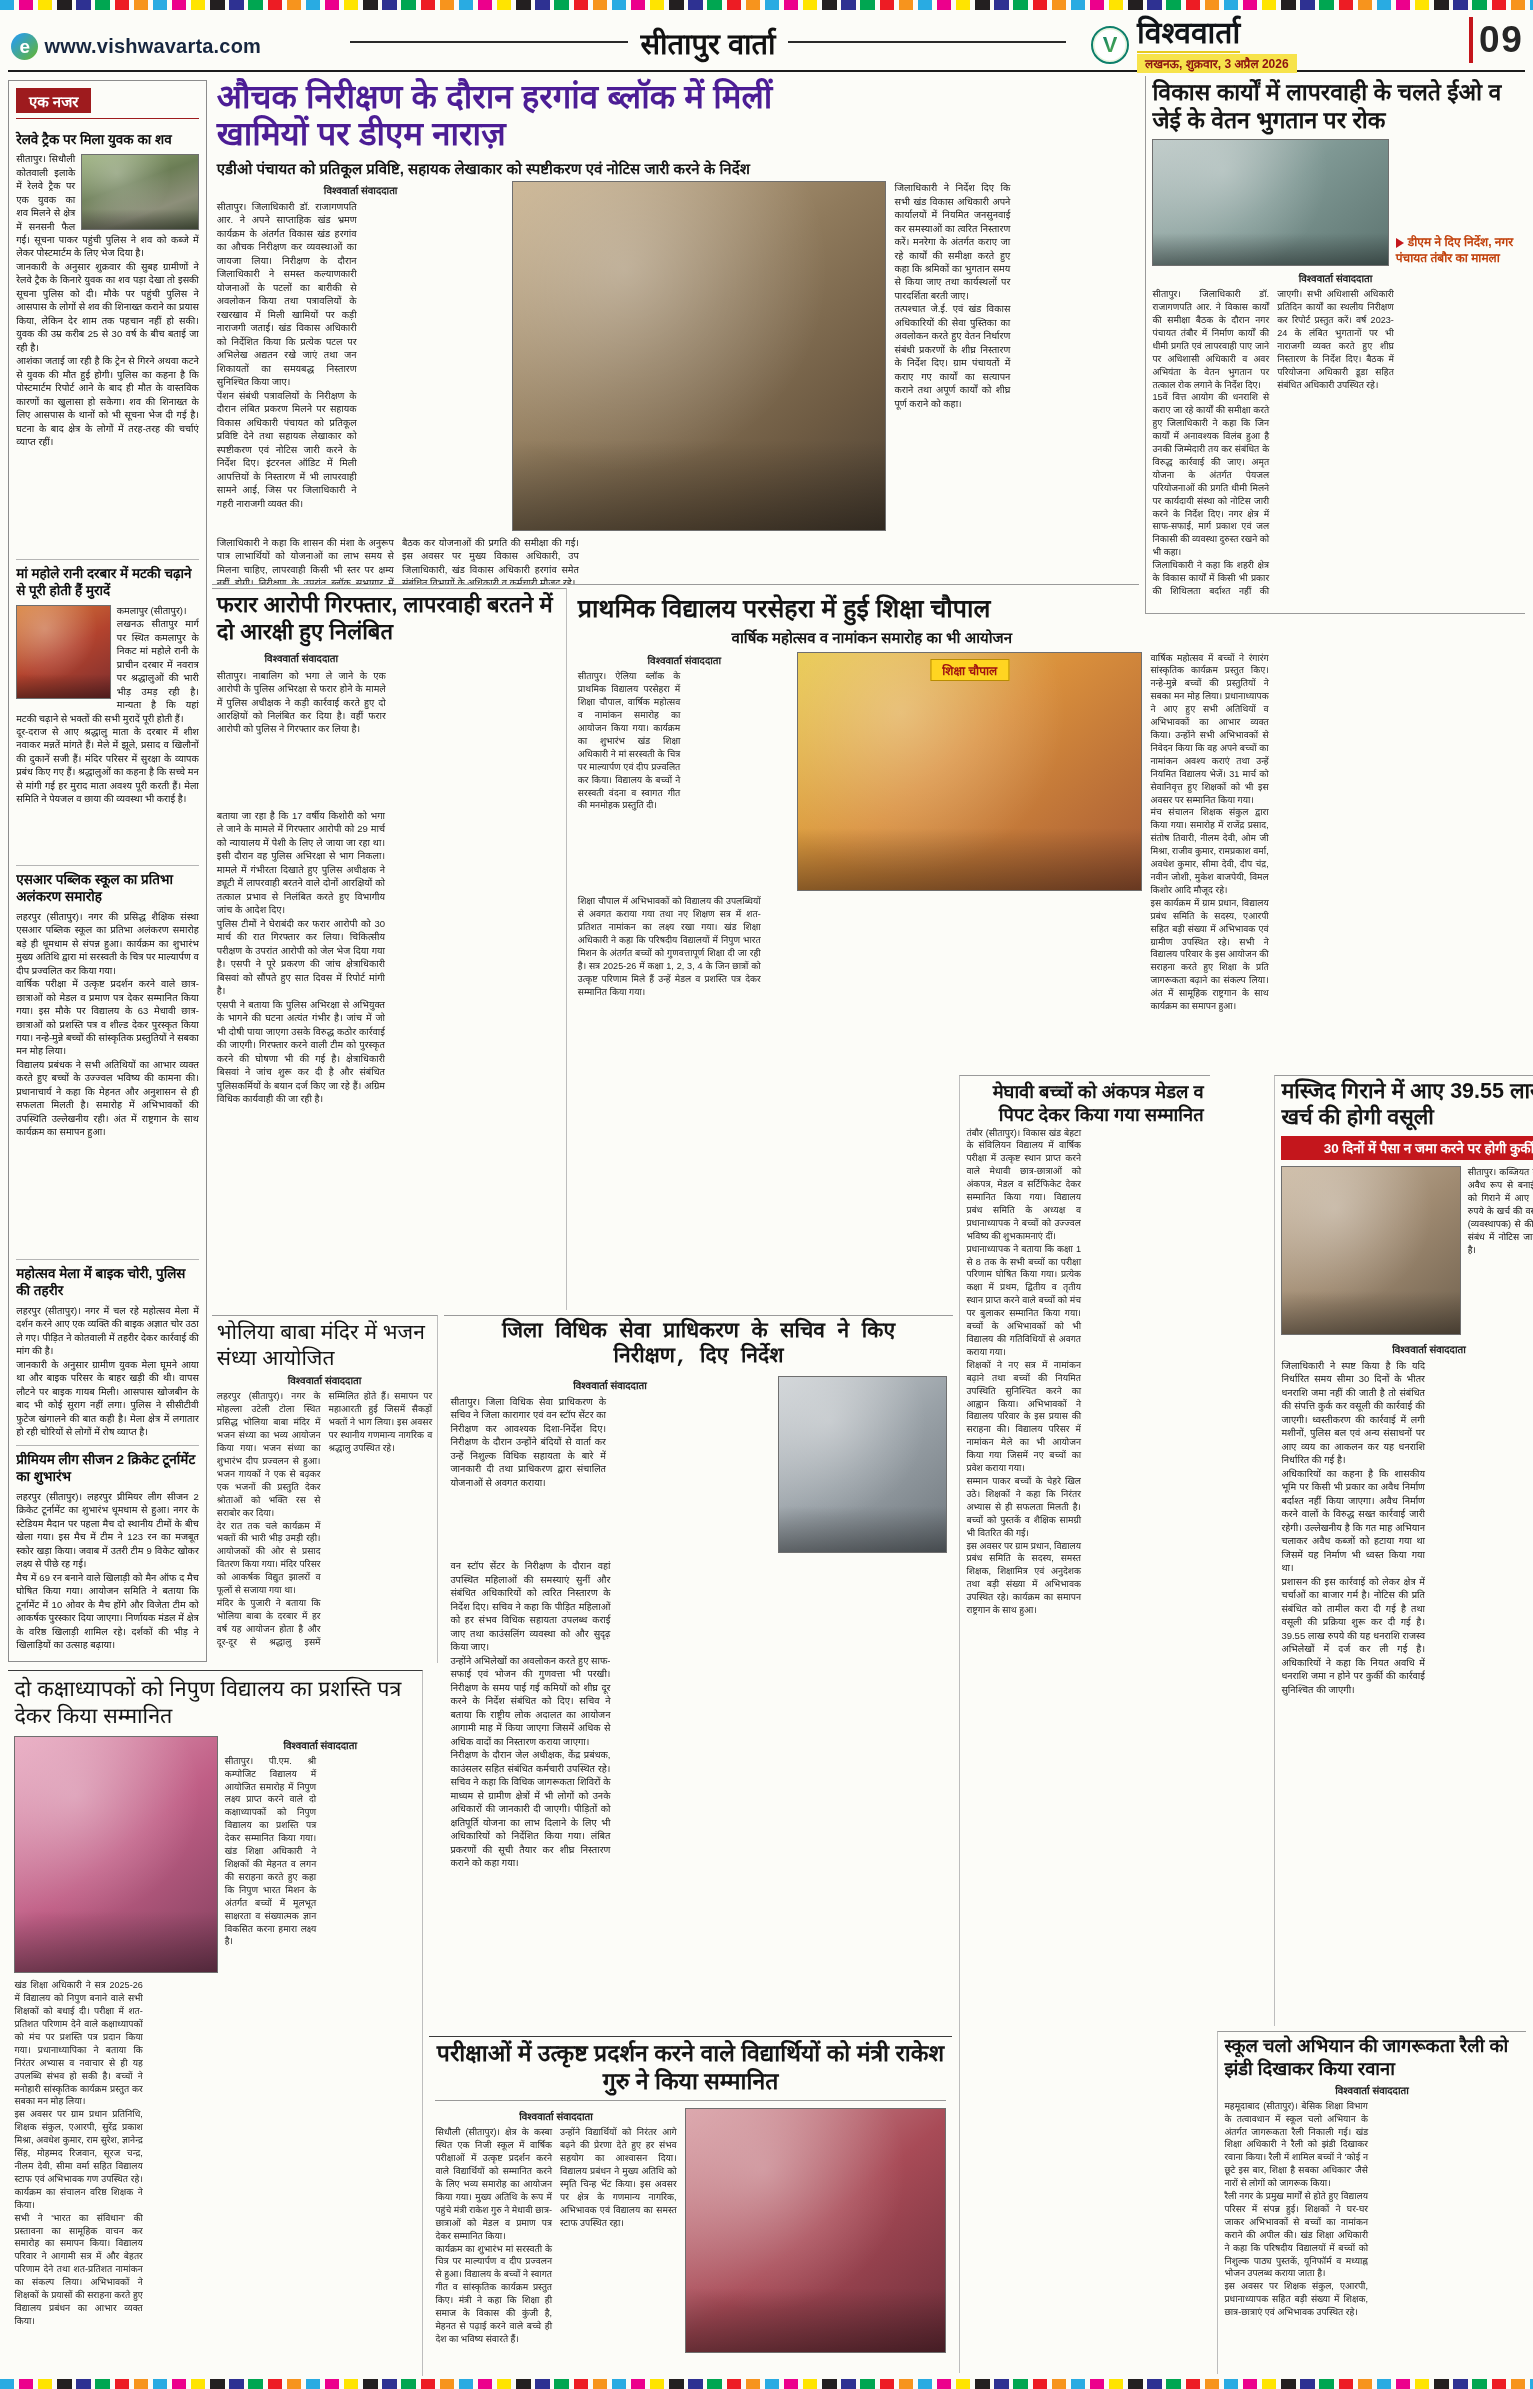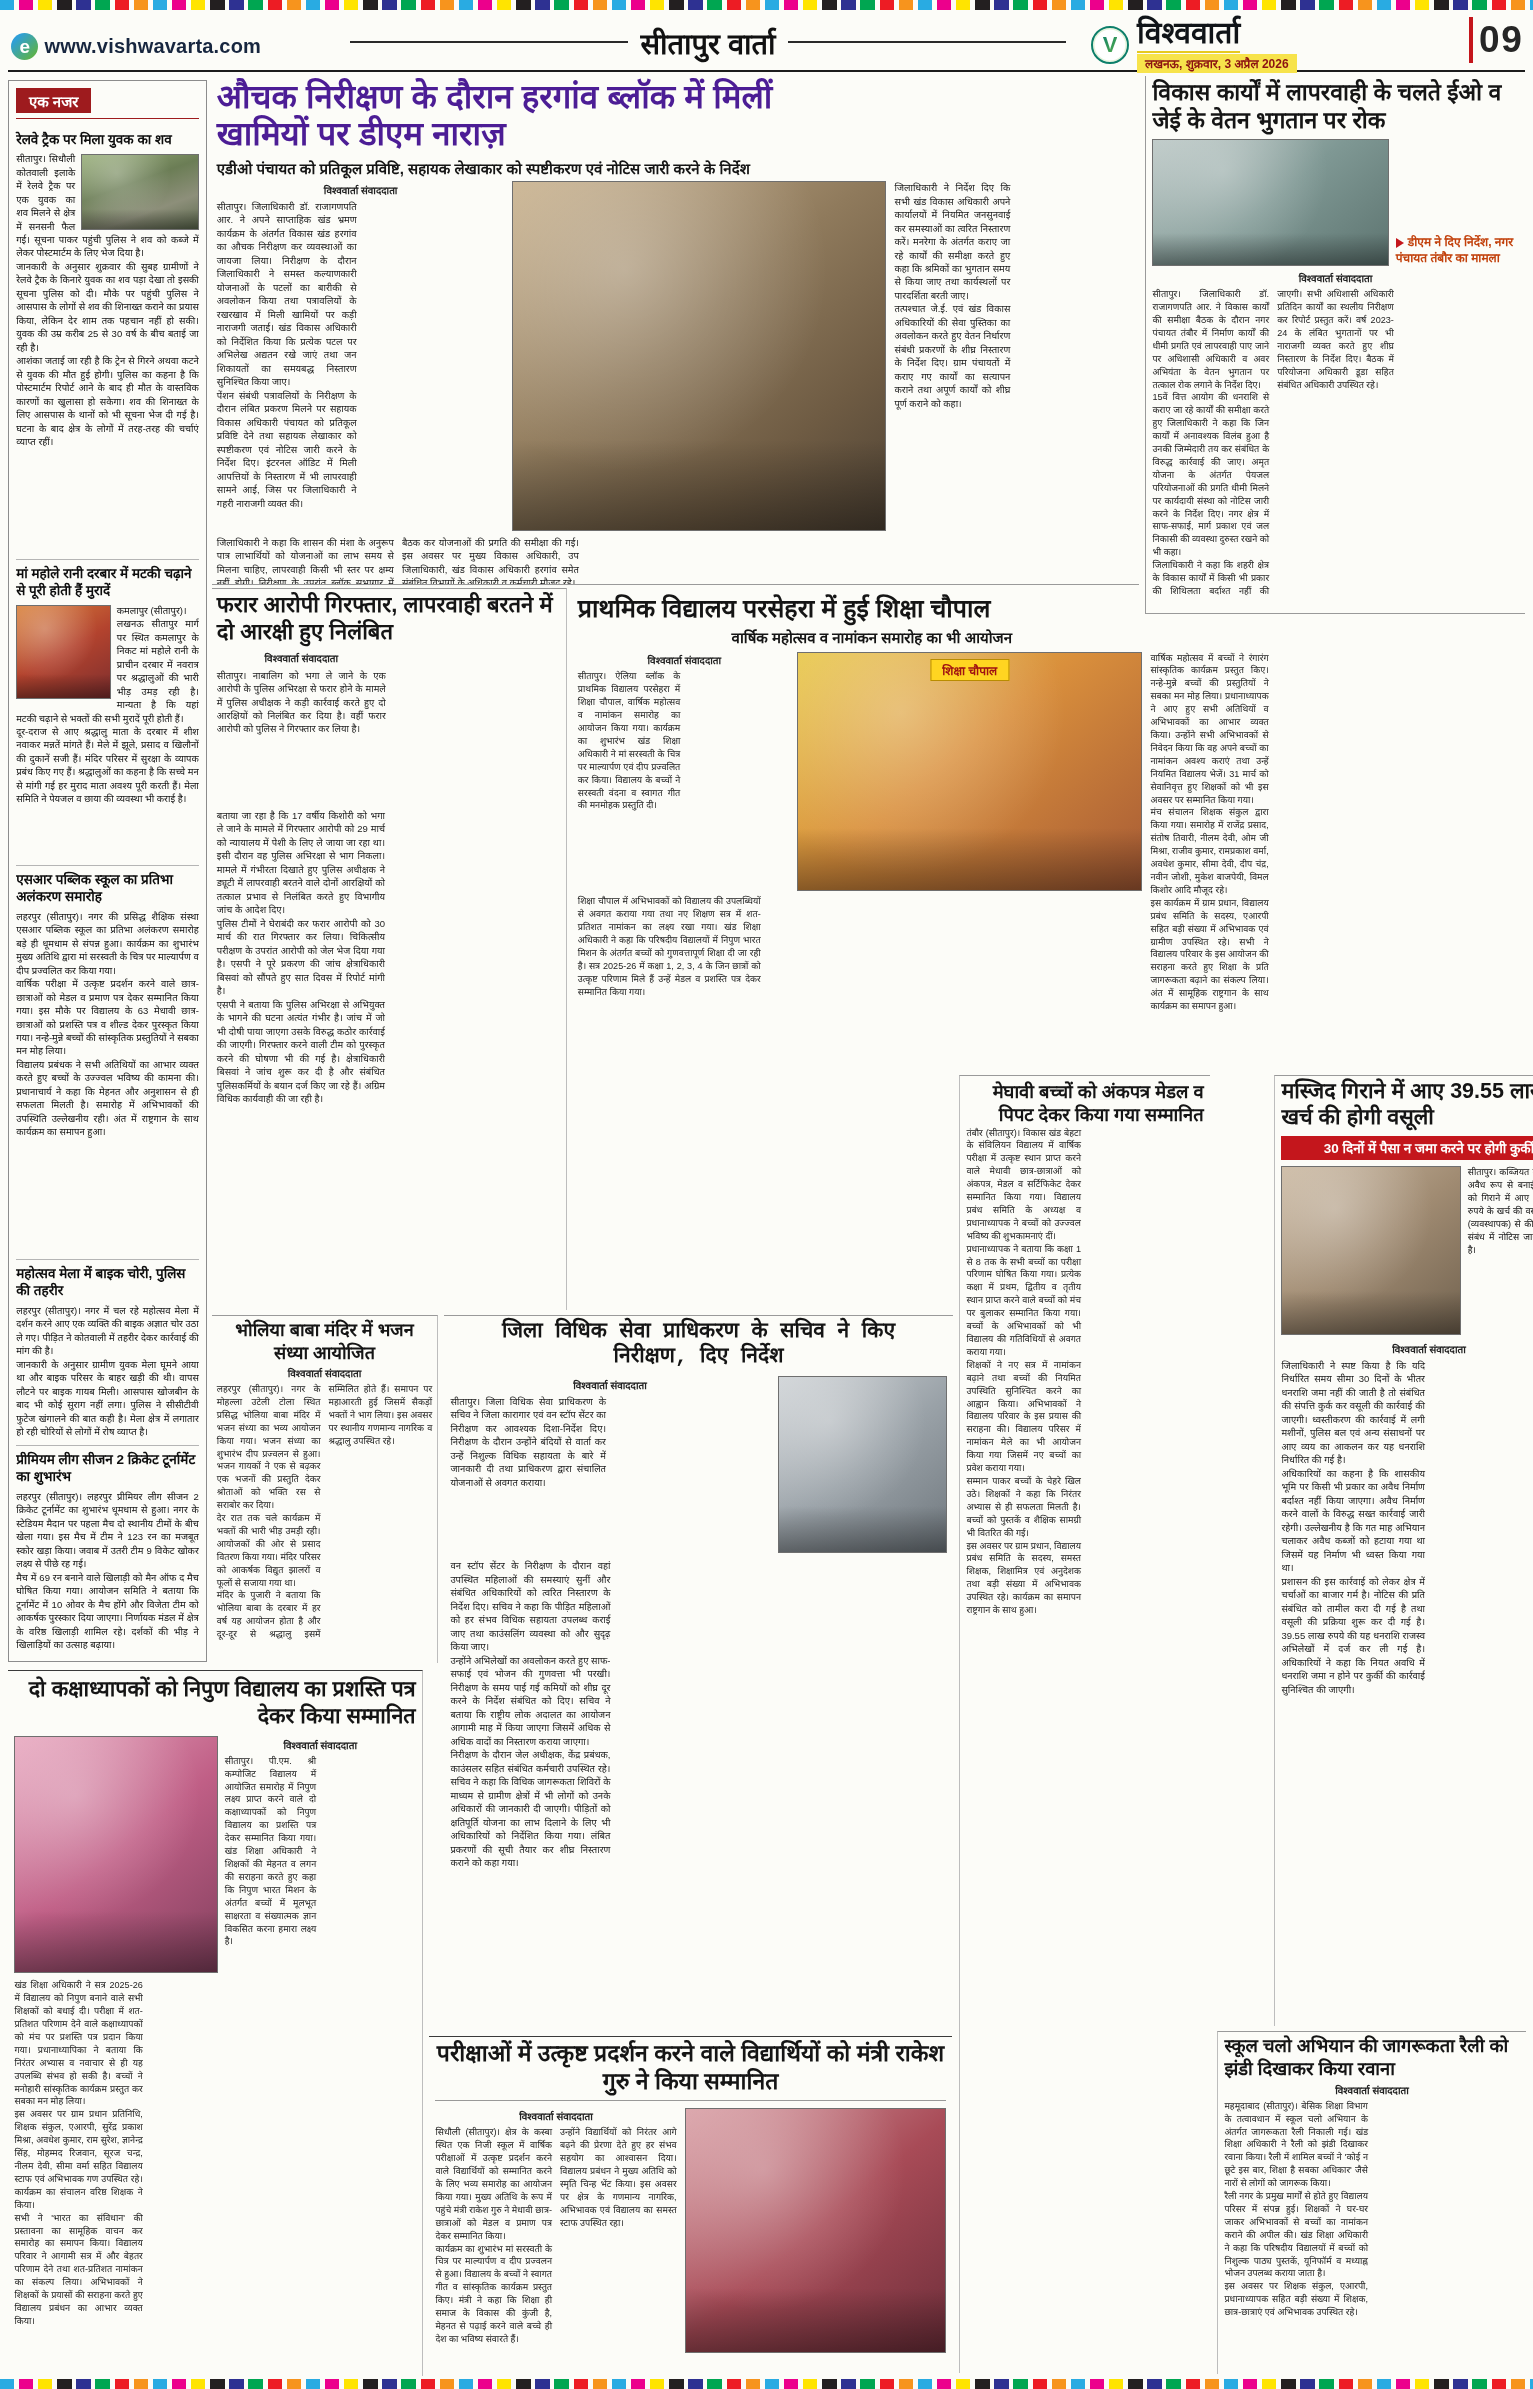--- a/index.html
+++ b/index.html
@@ -132,21 +132,21 @@
   .chp-sub { font-size:15px; font-weight:bold; margin:3.2px 0 4.8px; width:588px; text-align:center; }
   .chp-main { display:flex; gap:8px; }
   .chp-leftgroup { width:565px; }
   .chp-toprow { display:flex; gap:6.4px; }
   .chp-firstcols { width:213px; }
   .chp-photo { width:345px; height:239px; }
   .chp-rightgroup { width:371px; }
 
   
   .art-bhajan { left:212px; top:1315px; width:226px; height:348px; padding:3.2px 4.8px; border-top:0.8px solid #9a9a9a; border-right:0.8px solid #bdbdbd; }
-  .bhj-title { font-size:18px; line-height:1.25; font-weight:700; text-align:center; }
+  .bhj-title { font-size:21px; line-height:1.25; font-weight:400; }
 
   
   .art-legal { left:444px; top:1315px; width:509px; height:714px; padding:3.2px 6.4px; border-top:0.8px solid #9a9a9a; }
   .leg-title { font-size:21px; line-height:1.2; font-weight:800; text-align:center; margin:0 24px;font-family:Liberation Mono, monospace; }
   .leg-row { display:flex; gap:8px; margin:6.4px 0; }
   .leg-left { flex:1; }
   .leg-photo { width:169px; height:177px; }
 
   
   .art-medhavi { left:959px; top:1075px; width:251px; height:1298px; padding:4.8px 6.4px; border-top:0.8px solid #9a9a9a; border-left:0.8px solid #bdbdbd; }
@@ -162,21 +162,21 @@
 
   
   .art-exam { left:429px; top:2036px; width:523px; height:338px; padding:3.2px 6.4px; border-top:1.6px solid #3a3a3a; }
   .exm-title { font-size:23px; line-height:1.2; font-weight:800; text-align:center; border-bottom:0.8px solid #999; padding-bottom:4.8px; }
   .exm-row { display:flex; gap:8px; margin-top:6.4px; }
   .exm-left { width:242px; }
   .exm-photo { width:261px; height:245px; }
 
   
   .art-nipun { left:8px; top:1670px; width:415px; height:706px; padding:4.8px 6.4px; border-top:1.6px solid #3a3a3a; border-right:0.8px solid #bdbdbd; }
-  .nip-title { font-size:21.5px; line-height:1.25; font-weight:700;text-align:right; }
+  .nip-title { font-size:21.5px; line-height:1.25; font-weight:400; }
   .nip-row { display:flex; gap:6.4px; margin:6.4px 0; }
   .nip-photo { width:204px; height:237px; }
   .nip-right { flex:1; }
 
   
   .art-school { left:1217px; top:2031px; width:309px; height:343px; padding:3.2px 6.4px; border-top:0.8px solid #9a9a9a; border-left:0.8px solid #bdbdbd; }
   .sch-title { font-size:18.3px; line-height:1.25; font-weight:800; }
 </style>
 </head>
 <body>

